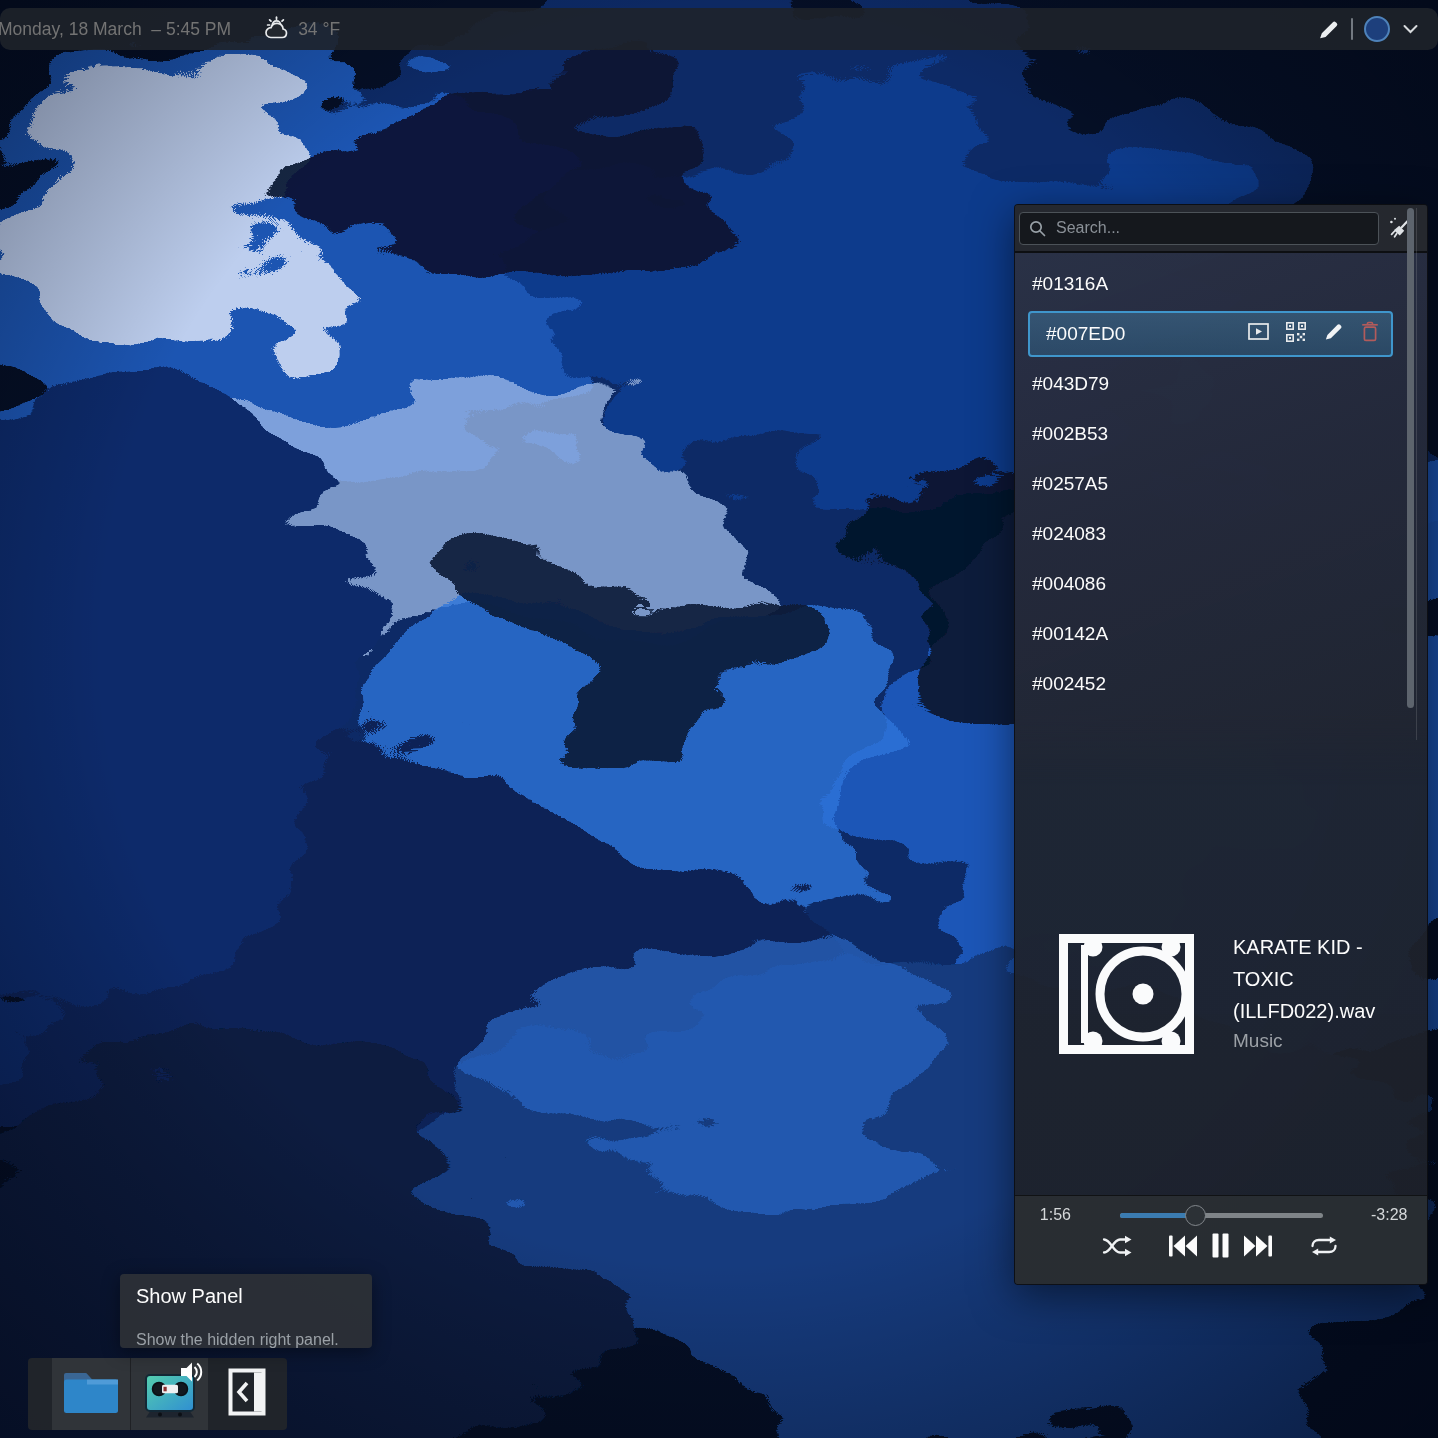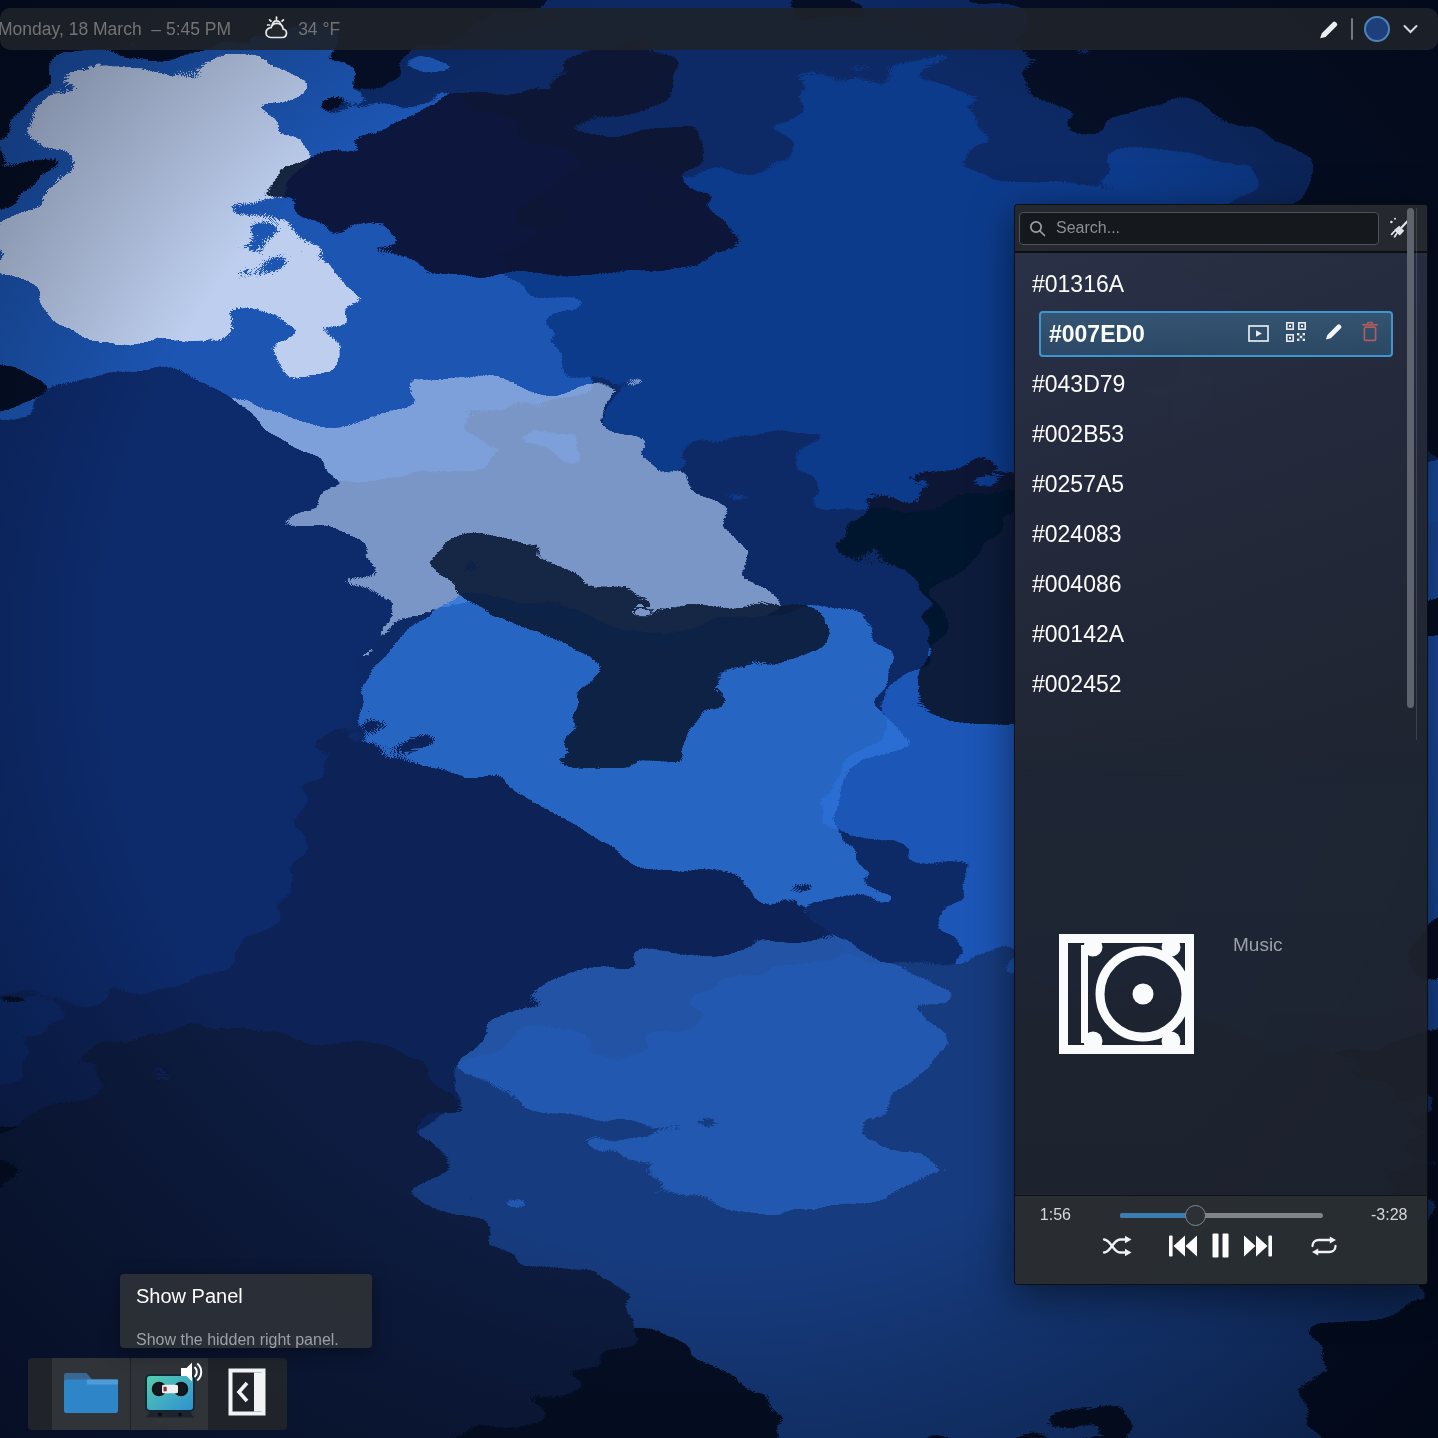--- a/index.html
+++ b/index.html
@@ -36,24 +36,24 @@
             font-family:"Liberation Sans", sans-serif; }
   .search::placeholder { color:#8a9097; }
   .broom-btn { width:42px; height:40px; display:flex; align-items:center; justify-content:center;
                background:transparent; border:none; cursor:pointer; }
 
   .clip-list { position:relative; height:538px; padding-top:6px;
                background:linear-gradient(160deg, rgba(43,50,72,0.92) 0%, rgba(36,42,60,0.93) 45%, rgba(32,36,47,0.95) 100%);
                -webkit-mask-image:linear-gradient(180deg,#000 86%,transparent 99%);
                mask-image:linear-gradient(180deg,#000 86%,transparent 99%); }
   .row { height:50px; display:flex; align-items:center; padding-left:17px;
-         color:#fcfcfc; font-size:23px; }
-  .row.selected { height:46px; margin:2px 34px 2px 24px; padding-left:8px; padding-right:12px;
+         color:#fcfcfc; font-size:19px; }
+  .row.selected { height:46px; margin:2px 34px 2px 13px; padding-left:16px; padding-right:12px;
                   border:2px solid #3f96cc; border-radius:4px;
-                  background:linear-gradient(180deg, rgba(64,116,153,0.55), rgba(47,96,133,0.55));font-weight:bold; }
+                  background:linear-gradient(180deg, rgba(64,116,153,0.55), rgba(47,96,133,0.55)); }
   .row.selected .actions { margin-left:auto; display:flex; align-items:center; gap:17px; }
   .scroll-track { position:absolute; right:10px; top:3px; width:1px; height:532px; background:rgba(255,255,255,0.13); }
   .scroll-thumb { position:absolute; right:13px; top:3px; width:7px; height:500px; border-radius:3.5px; background:#5d646d; }
 
   .media-art { position:absolute; left:44px; top:729px; width:135px; height:120px; }
   .media-meta { position:absolute; left:218px; top:726px; width:186px; color:#fcfcfc; }
   .media-title { font-size:20px; line-height:32px; }
   .media-sub { font-size:19px; color:#9ba0a6; margin-top:3px; }
 
   .controls { position:absolute; left:0; bottom:0; width:100%; height:89px;
@@ -254,20 +254,21 @@
       </g>
       <rect x="22" y="11" width="7" height="98" fill="#fafbfc"></rect>
       <circle cx="84" cy="60" r="10.5" fill="#fafbfc"></circle>
       <circle cx="34" cy="13" r="9.5" fill="#fafbfc"></circle>
       <circle cx="112" cy="13" r="9.5" fill="#fafbfc"></circle>
       <circle cx="34" cy="107" r="9.5" fill="#fafbfc"></circle>
       <circle cx="112" cy="107" r="9.5" fill="#fafbfc"></circle>
     </svg>
   </div>
   <div class="media-meta">
+    <div class="media-title">KARATE KID - TOXIC (ILLFD022).wav</div>
     <div class="media-sub">Music</div>
   </div>
 
   <div class="controls">
     <div class="time-row">
       <span class="t-el">1:56</span>
       <span class="slider">
         <span class="slider-fill" style="width: 37.5%;"></span>
         <span class="slider-handle" style="left: calc(37.5% - 10.5px);"></span>
       </span>

